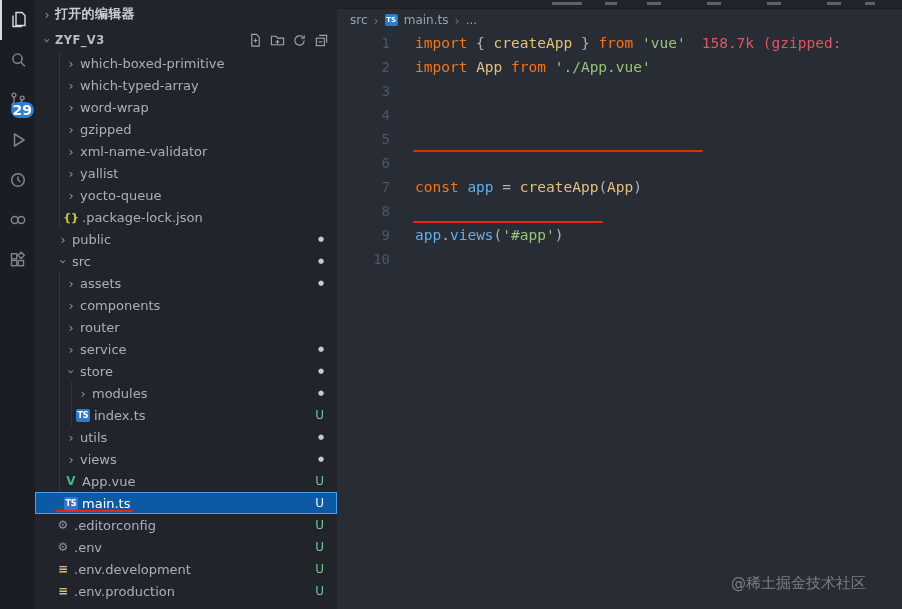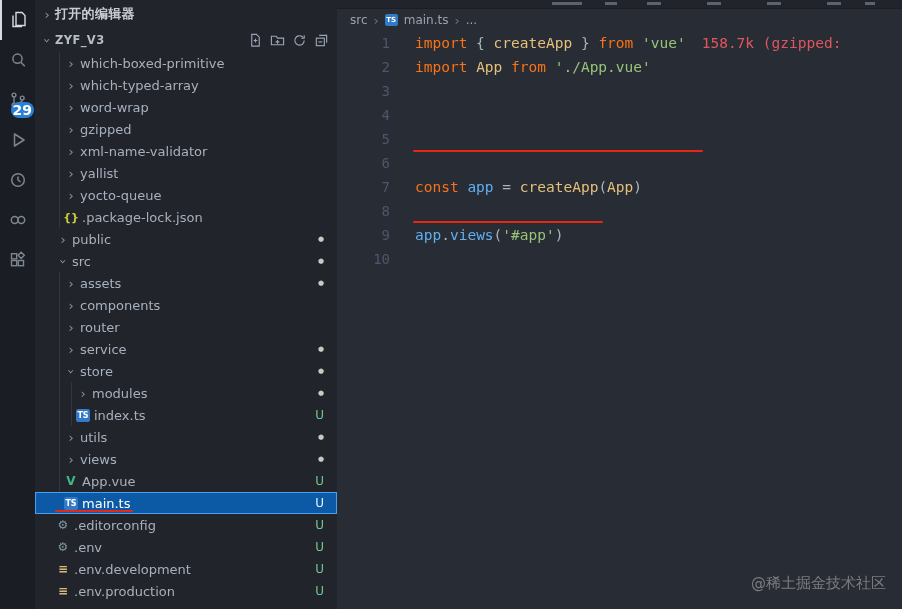--- a/index.html
+++ b/index.html
@@ -72,21 +72,21 @@
   .ltext{padding-left:25px;}
   .tok.kw{color:#f97316;}
   .tok.str{color:#98c379;}
   .tok.cls{color:#e5c07b;}
   .tok.fn{color:#61afef;}
   .tok.pun{color:#abb2bf;}
   .tok.hint{color:#e0565e;margin-left:16px;}
   .squig{text-decoration:underline;text-decoration-style:wavy;
     text-decoration-color:#5a9cf8;text-decoration-thickness:1px;text-underline-offset:3px;}
 
-  .watermark{position:absolute;right:16px;bottom:16px;color:#8a8a8a;opacity:.85;
+  .watermark{position:absolute;right:36px;bottom:16px;color:#8a8a8a;opacity:.85;
     font-size:15px;}
 </style>
 </head>
 <body>
 
 <div class="app">
 
   <div class="activity-bar">
     <div class="ab-item active">
       <svg width="20" height="20" viewBox="0 0 20 20" fill="none" stroke="currentColor" stroke-width="1.4">

